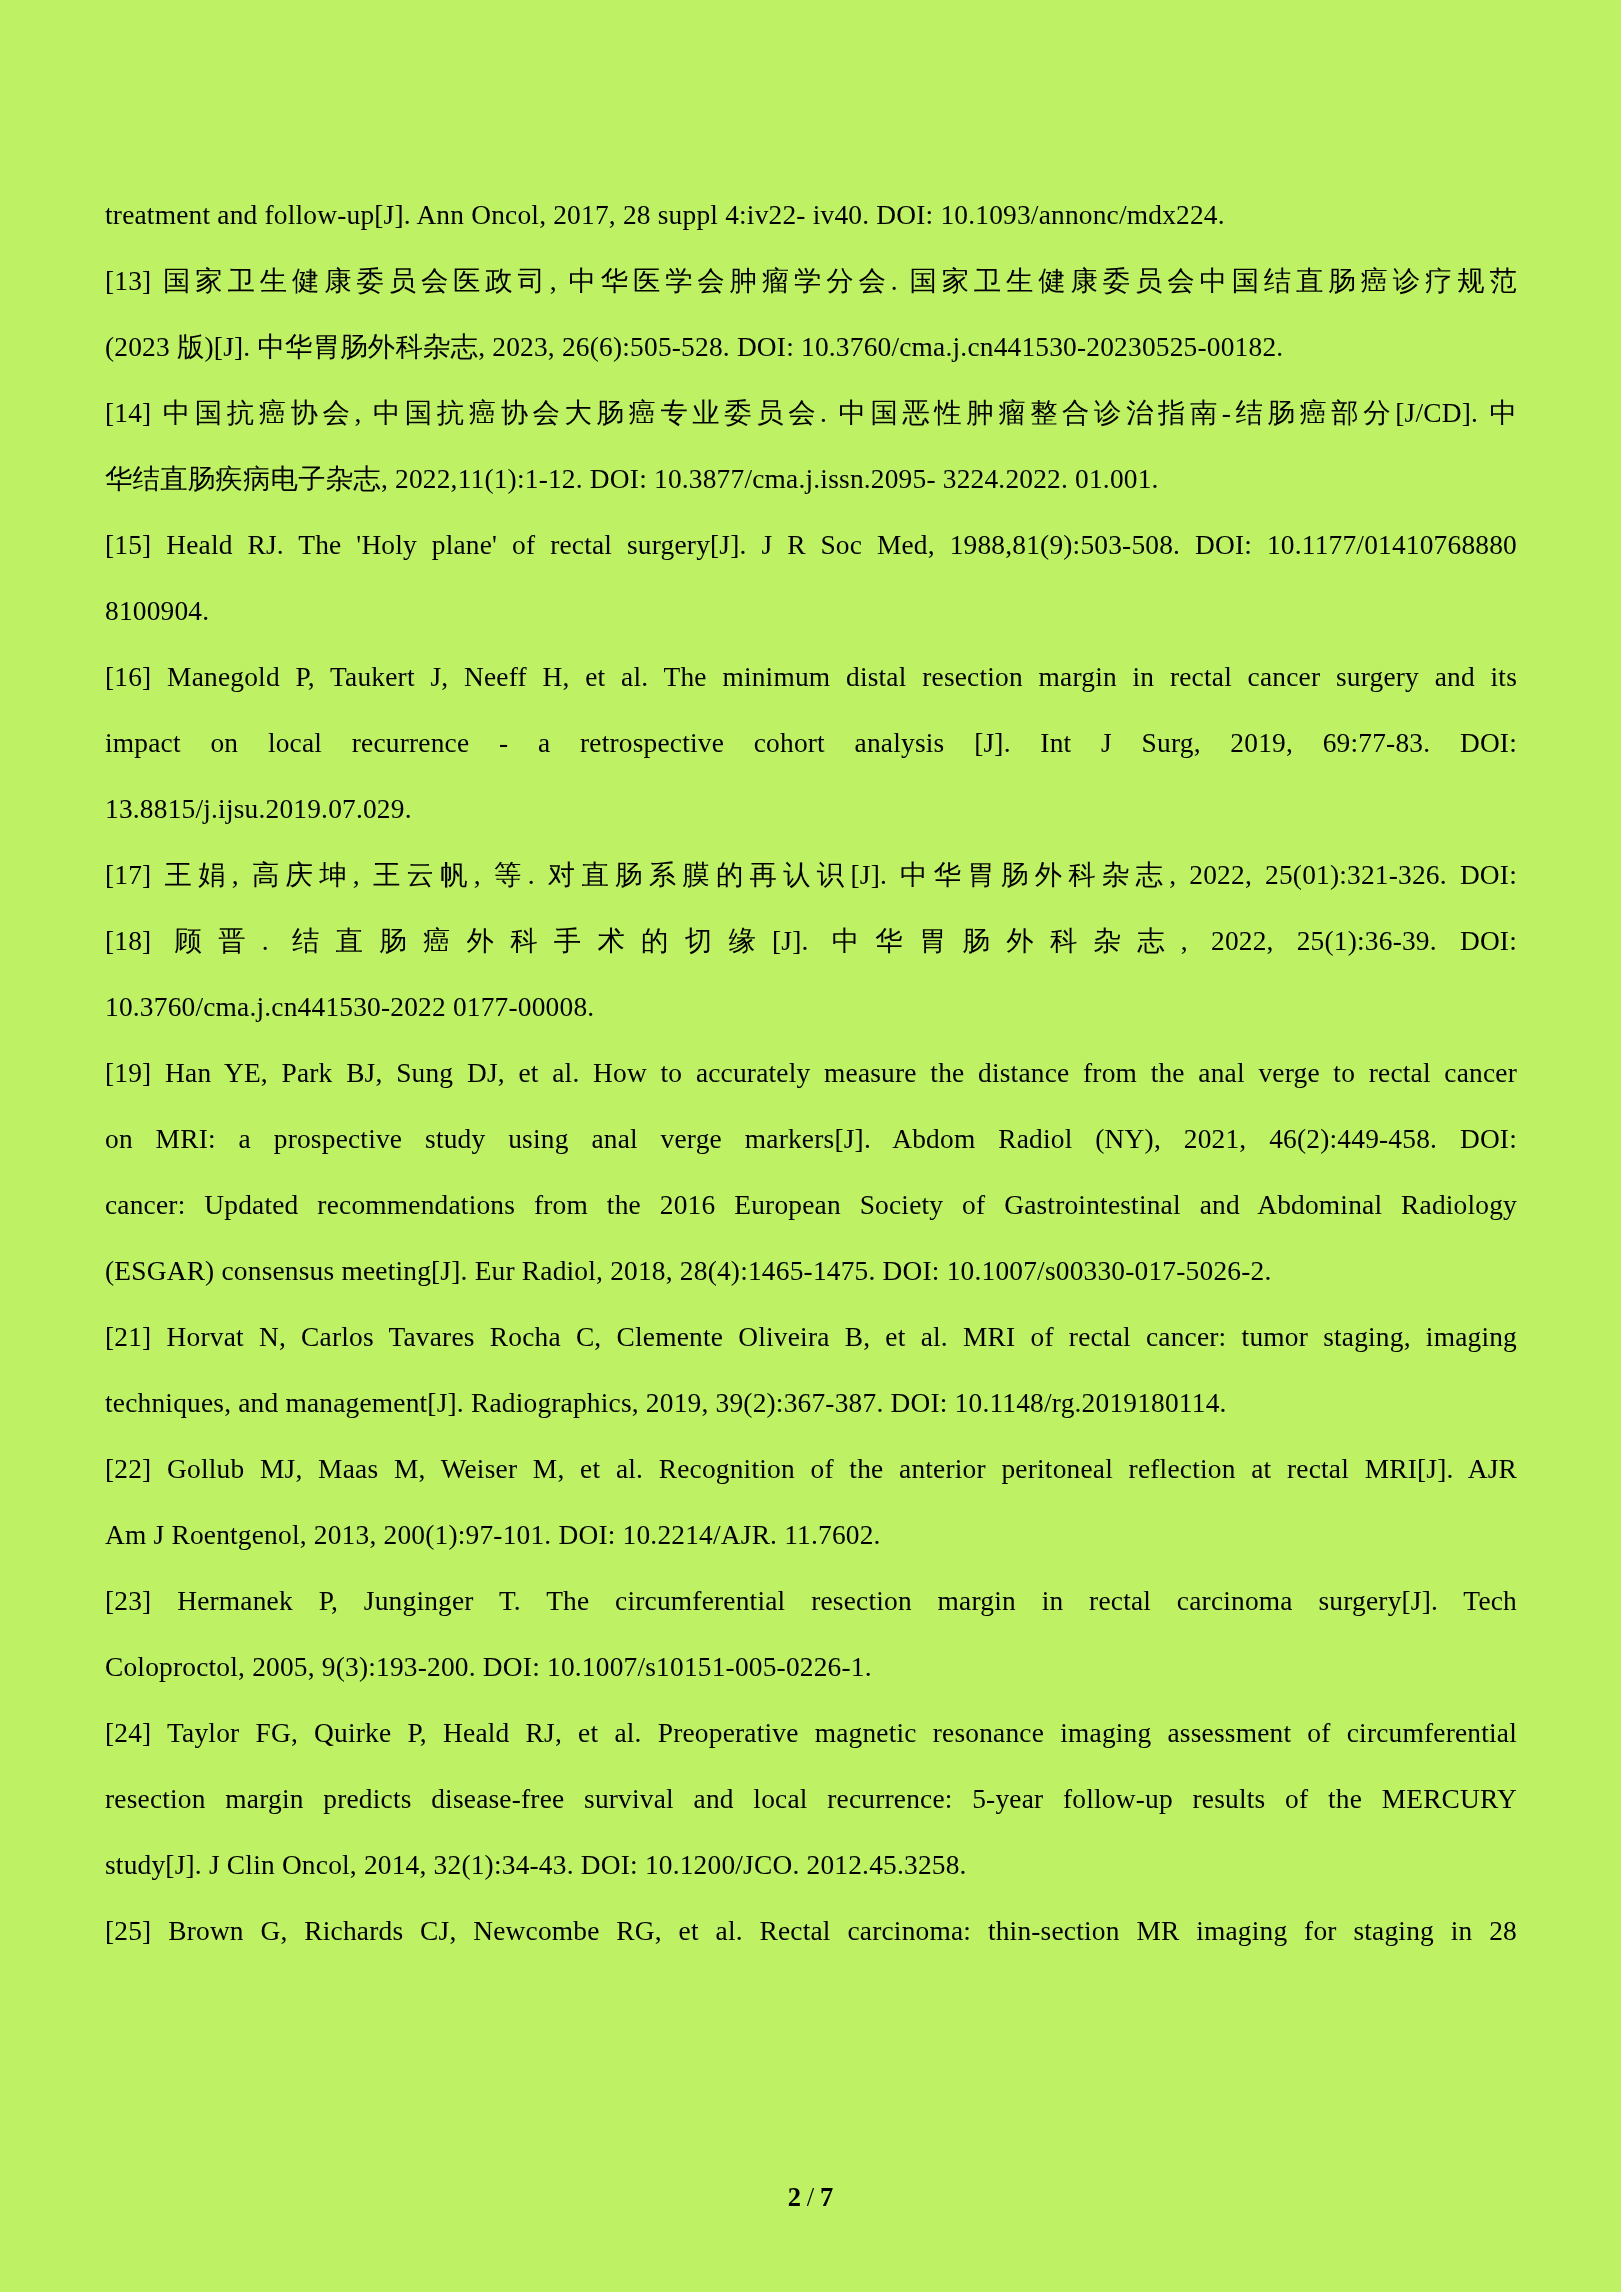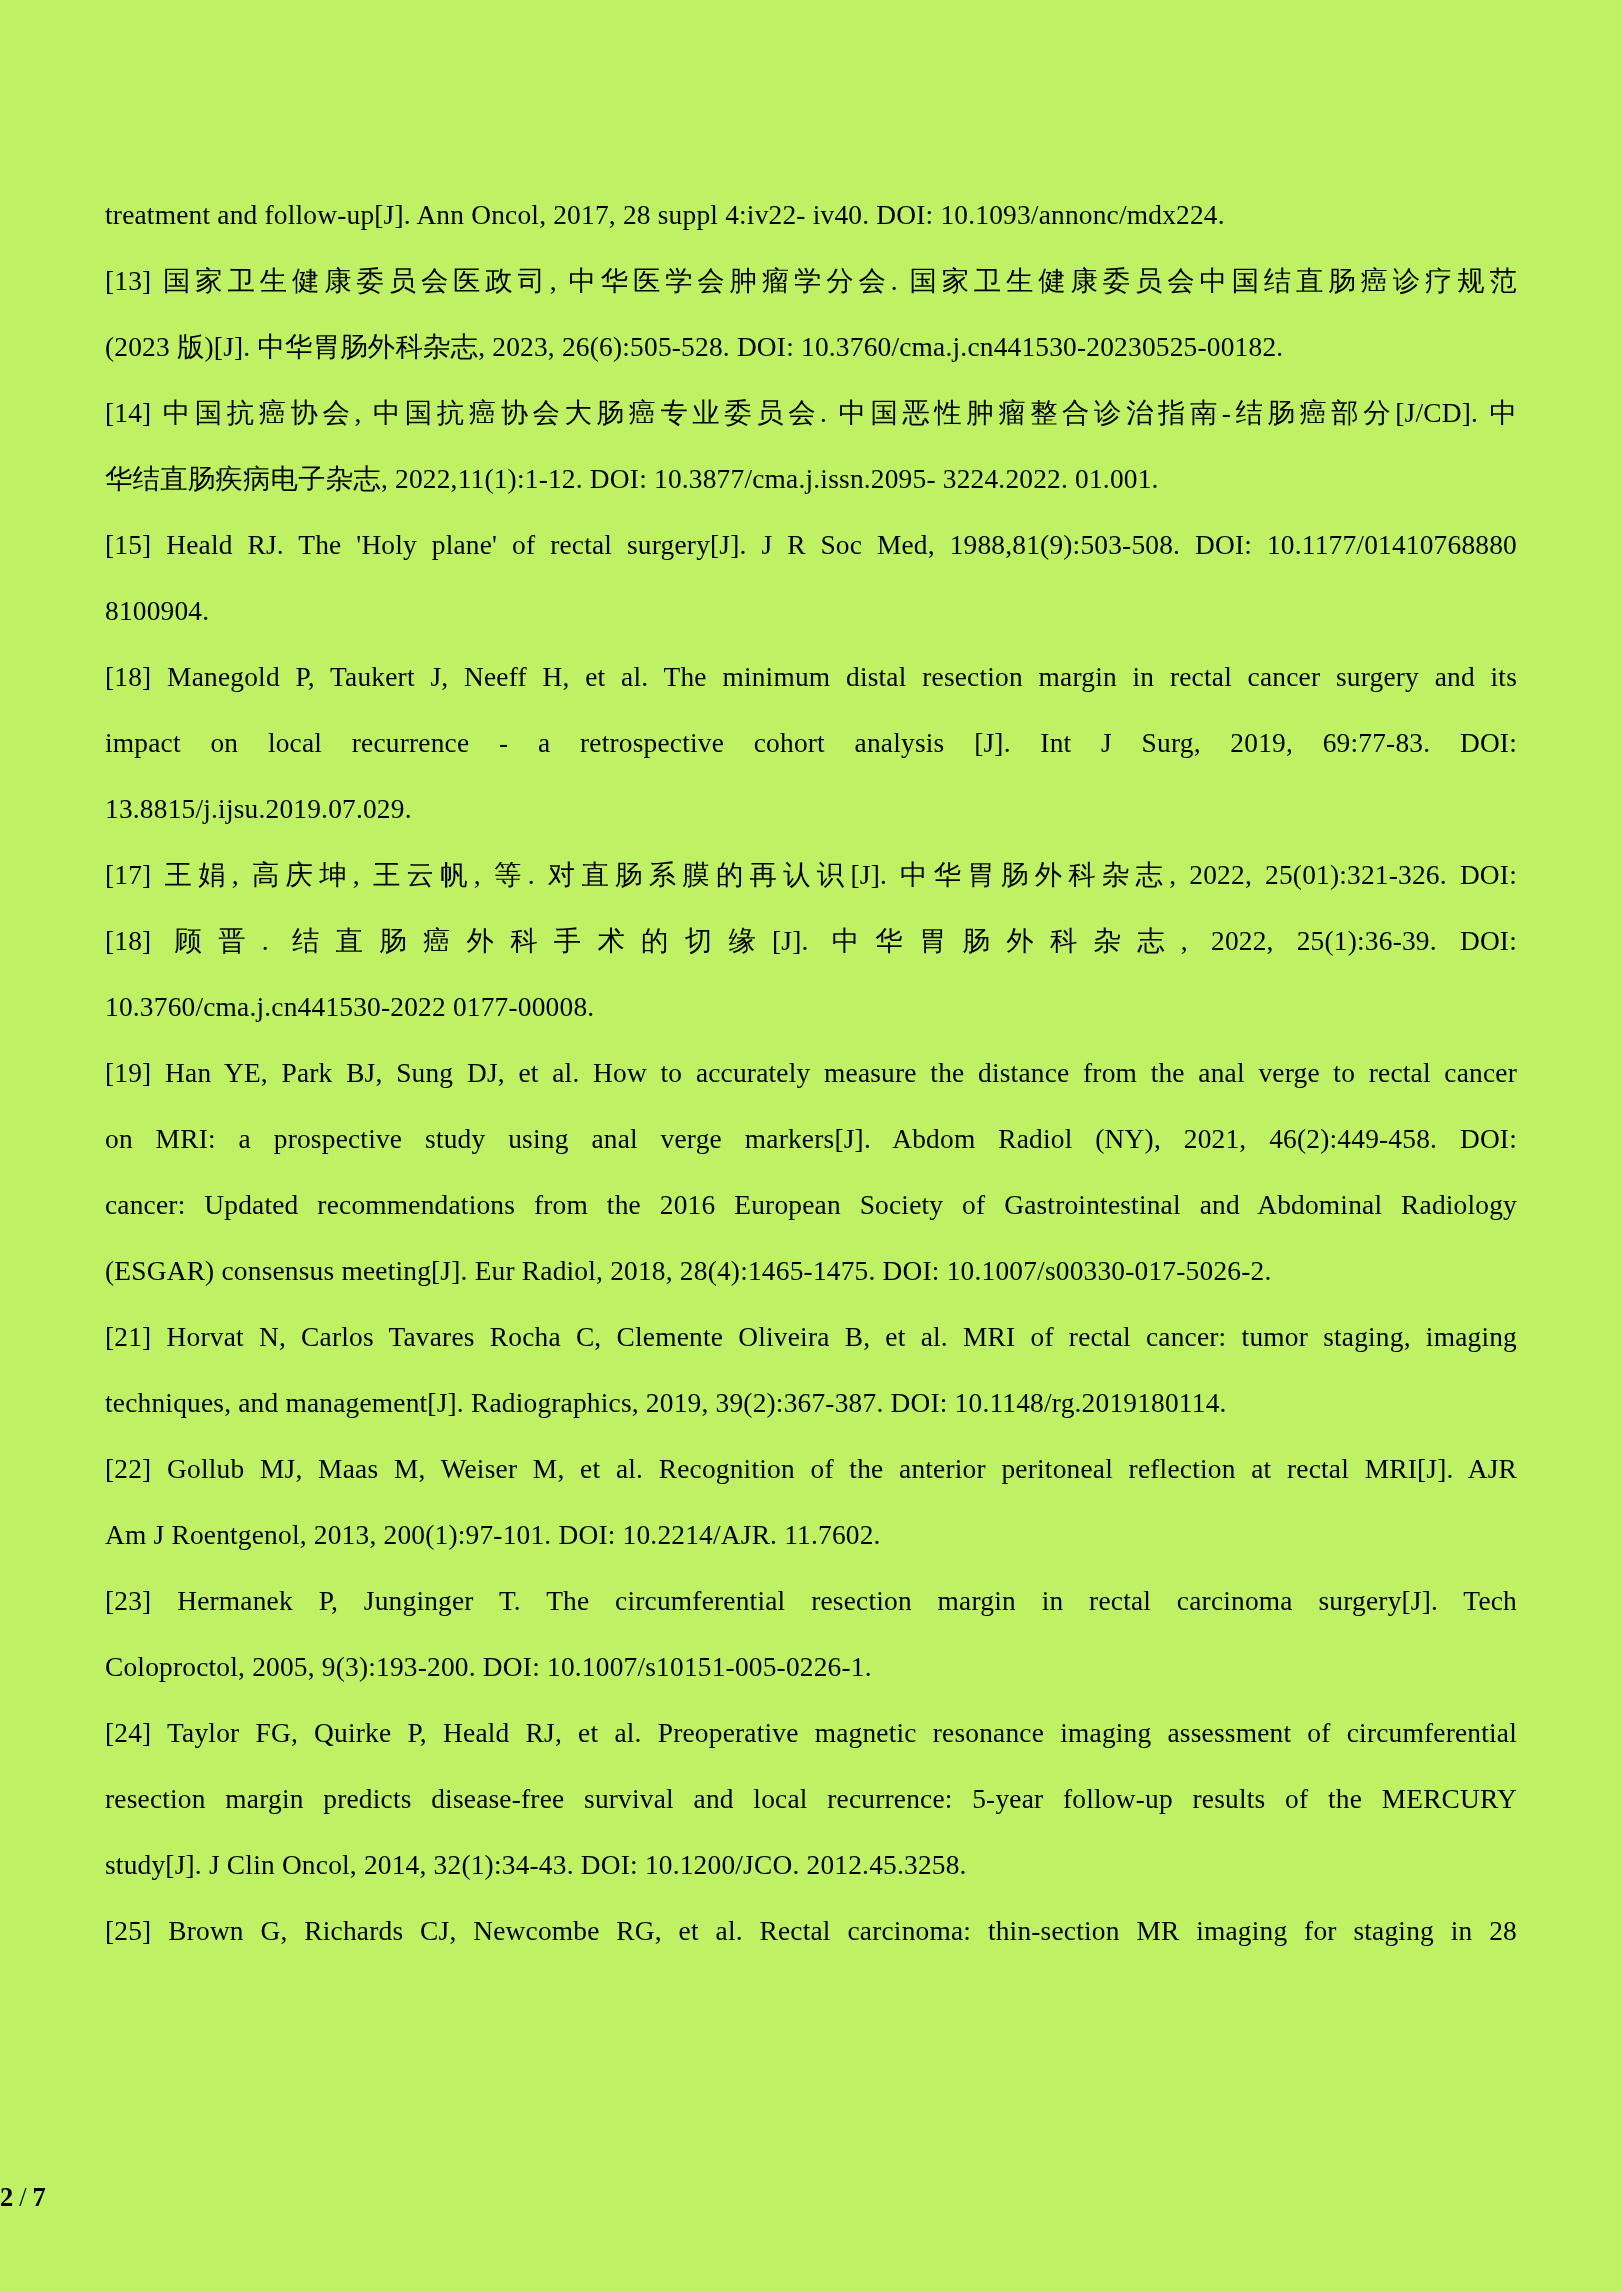--- a/index.html
+++ b/index.html
@@ -34,21 +34,21 @@
     white-space: normal;
     text-align: justify;
     text-align-last: justify;
     text-justify: inter-word;
   }
   .footer {
     position: absolute;
     left: 0;
     right: 0;
     top: 2178px;
-    text-align: left;
+    text-align: center;
     font-size: 26.5px;
     line-height: 39px;
   }
   .footer .num {
     font-weight: bold;
   }
   .footer .sep {
     font-weight: normal;
     padding: 0 5.9px;
   }
@@ -60,21 +60,21 @@
 
   <div class="content">
 
   <div class="line">treatment and follow-up[J]. Ann Oncol, 2017, 28 suppl 4:iv22- iv40. DOI: 10.1093/annonc/mdx224.</div>
       <div class="line just">[13] 国家卫生健康委员会医政司, 中华医学会肿瘤学分会. 国家卫生健康委员会中国结直肠癌诊疗规范</div>
       <div class="line">(2023 版)[J]. 中华胃肠外科杂志, 2023, 26(6):505-528. DOI: 10.3760/cma.j.cn441530-20230525-00182.</div>
       <div class="line just">[14] 中国抗癌协会, 中国抗癌协会大肠癌专业委员会. 中国恶性肿瘤整合诊治指南-结肠癌部分[J/CD]. 中</div>
       <div class="line">华结直肠疾病电子杂志, 2022,11(1):1-12. DOI: 10.3877/cma.j.issn.2095- 3224.2022. 01.001.</div>
       <div class="line just">[15] Heald RJ. The 'Holy plane' of rectal surgery[J]. J R Soc Med, 1988,81(9):503-508. DOI: 10.1177/01410768880</div>
       <div class="line">8100904.</div>
-      <div class="line just">[18] Manegold P, Taukert J, Neeff H, et al. The minimum distal resection margin in rectal cancer surgery and its</div>
+      <div class="line just">[16] Manegold P, Taukert J, Neeff H, et al. The minimum distal resection margin in rectal cancer surgery and its</div>
       <div class="line just">impact on local recurrence - a retrospective cohort analysis [J]. Int J Surg, 2019, 69:77-83. DOI:</div>
       <div class="line">13.8815/j.ijsu.2019.07.029.</div>
       <div class="line just">[17] 王娟, 高庆坤, 王云帆, 等. 对直肠系膜的再认识[J]. 中华胃肠外科杂志, 2022, 25(01):321-326. DOI:</div>
       <div class="line just">[18] 顾晋. 结直肠癌外科手术的切缘[J]. 中华胃肠外科杂志, 2022, 25(1):36-39. DOI:</div>
       <div class="line">10.3760/cma.j.cn441530-2022 0177-00008.</div>
       <div class="line just">[19] Han YE, Park BJ, Sung DJ, et al. How to accurately measure the distance from the anal verge to rectal cancer</div>
       <div class="line just">on MRI: a prospective study using anal verge markers[J]. Abdom Radiol (NY), 2021, 46(2):449-458. DOI:</div>
       <div class="line just">cancer: Updated recommendations from the 2016 European Society of Gastrointestinal and Abdominal Radiology</div>
       <div class="line">(ESGAR) consensus meeting[J]. Eur Radiol, 2018, 28(4):1465-1475. DOI: 10.1007/s00330-017-5026-2.</div>
       <div class="line just">[21] Horvat N, Carlos Tavares Rocha C, Clemente Oliveira B, et al. MRI of rectal cancer: tumor staging, imaging</div>

